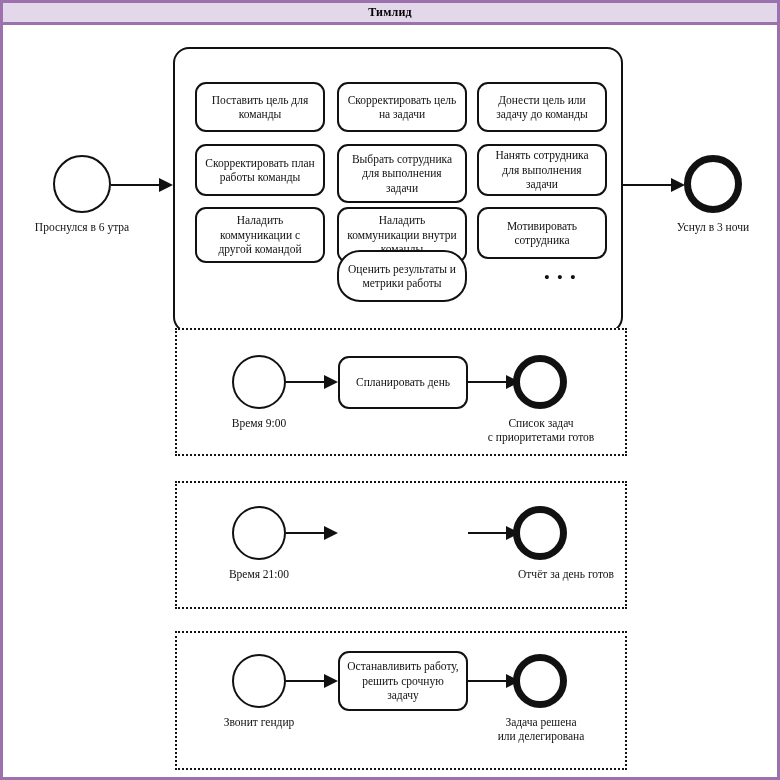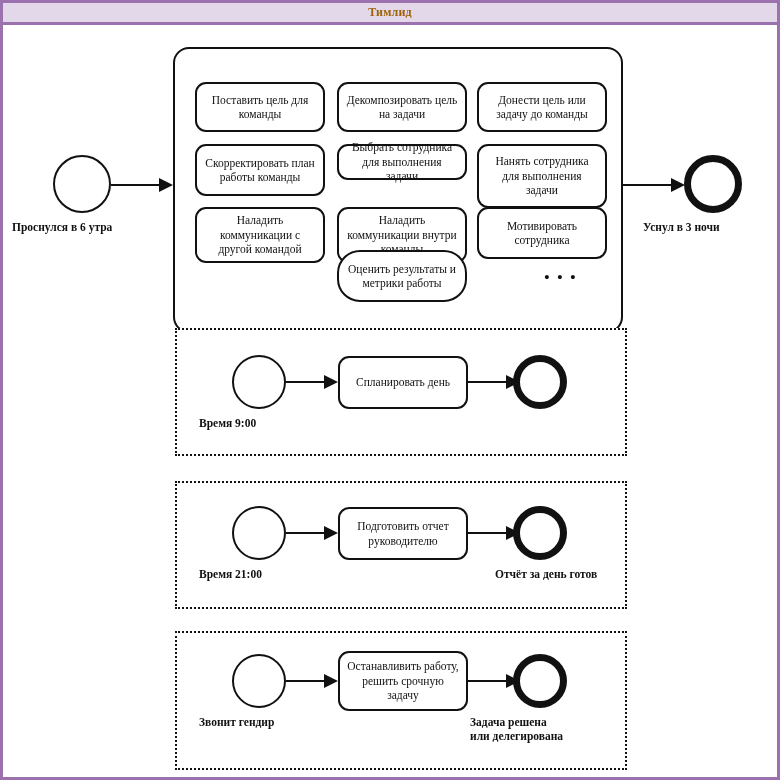--- a/index.html
+++ b/index.html
@@ -19,41 +19,40 @@
   
   #lane-header{
     position:absolute;left:0;top:0;
     width:774px;height:22px;
     box-sizing:border-box;
     background:#e2d8ea;
     border-bottom:3px solid #9b72ae;
     display:flex;align-items:center;justify-content:center;
   }
   #lane-header .title{
-    font-size:12px;font-weight:bold;color:#a16207;letter-spacing:.2px;
+    font-size:12px;font-weight:bold;color:#000000;letter-spacing:.2px;
   }
   
   #canvas{
     position:absolute;left:0;top:22px;
     width:774px;height:752px;
   }
 
   
   .event{
     position:absolute;border-radius:50%;
     background:#ffffff;box-sizing:border-box;
   }
   .event.start{border:2.5px solid #111;}
   .event.end{border:7px solid #111;}
 
   .ev-label{
-    position:absolute;
+    position:absolute;text-align:center;
     font-size:11.5px;color:#111;line-height:1.22;
     white-space:pre-line;
-    font-weight:bold;
   }
 
   
   .task{
     position:absolute;box-sizing:border-box;
     border:2.2px solid #111;border-radius:11px;
     background:#ffffff;
     display:flex;align-items:center;justify-content:center;
     text-align:center;
     font-size:11.5px;color:#111;line-height:1.25;
@@ -94,31 +93,31 @@
 
     <svg class="flow" style="left:108px;top:149px;width:62px;height:22px;">
       <line x1="0" y1="11" x2="50" y2="11"></line>
       <polygon points="48,4 62,11 48,18"></polygon>
     </svg>
 
     <div class="group-solid" style="left:170px;top:22px;width:450px;height:286px;"></div>
 
     <div class="task" style="left:192px;top:57px;width:130px;height:50px;">Поставить цель для
 команды</div>
-    <div class="task" style="left:334px;top:57px;width:130px;height:50px;">Декомпозировать цель
+    <div class="task" style="left:334px;top:57px;width:130px;height:50px;">Скорректировать цель
 на задачи</div>
     <div class="task" style="left:474px;top:57px;width:130px;height:50px;">Донести цель или
 задачу до команды</div>
 
     <div class="task" style="left:192px;top:119px;width:130px;height:52px;">Скорректировать план
 работы команды</div>
-    <div class="task" style="left:334px;top:119px;width:130px;height:36px;">Выбрать сотрудника
+    <div class="task" style="left:334px;top:119px;width:130px;height:59px;">Выбрать сотрудника
 для выполнения
 задачи</div>
-    <div class="task" style="left:474px;top:119px;width:130px;height:64px;">Нанять сотрудника
+    <div class="task" style="left:474px;top:119px;width:130px;height:52px;">Нанять сотрудника
 для выполнения
 задачи</div>
 
     <div class="task" style="left:192px;top:182px;width:130px;height:56px;">Наладить
 коммуникации с
 другой командой</div>
     <div class="task" style="left:334px;top:182px;width:130px;height:56px;">Наладить
 коммуникации внутри
 команды</div>
     <div class="task" style="left:474px;top:182px;width:130px;height:52px;">Мотивировать
@@ -147,33 +146,33 @@
     </svg>
 
     <div class="task" style="left:335px;top:331px;width:130px;height:53px;">Спланировать день</div>
 
     <svg class="flow" style="left:465px;top:346px;width:52px;height:22px;">
       <line x1="0" y1="11" x2="40" y2="11"></line>
       <polygon points="38,4 52,11 38,18"></polygon>
     </svg>
 
     <div class="event end" style="left:510px;top:330px;width:54px;height:54px;"></div>
+    <div class="ev-label" style="left:467px;top:391px;width:142px;">Список задач
+с приоритетами готов</div>
 
     <div class="group-dotted" style="left:172px;top:456px;width:452px;height:128px;"></div>
 
     <div class="event start" style="left:229px;top:481px;width:54px;height:54px;"></div>
     <div class="ev-label" style="left:196px;top:542px;width:120px;">Время 21:00</div>
 
     <svg class="flow" style="left:283px;top:497px;width:52px;height:22px;">
       <line x1="0" y1="11" x2="40" y2="11"></line>
       <polygon points="38,4 52,11 38,18"></polygon>
     </svg>
 
-    <div class="task" style="left:335px;top:482px;width:130px;height:53px;">Подготовить отчет
-руководителю</div>
 
     <svg class="flow" style="left:465px;top:497px;width:52px;height:22px;">
       <line x1="0" y1="11" x2="40" y2="11"></line>
       <polygon points="38,4 52,11 38,18"></polygon>
     </svg>
 
     <div class="event end" style="left:510px;top:481px;width:54px;height:54px;"></div>
     <div class="ev-label" style="left:492px;top:542px;width:142px;">Отчёт за день готов</div>
 
     <div class="group-dotted" style="left:172px;top:606px;width:452px;height:139px;"></div>

